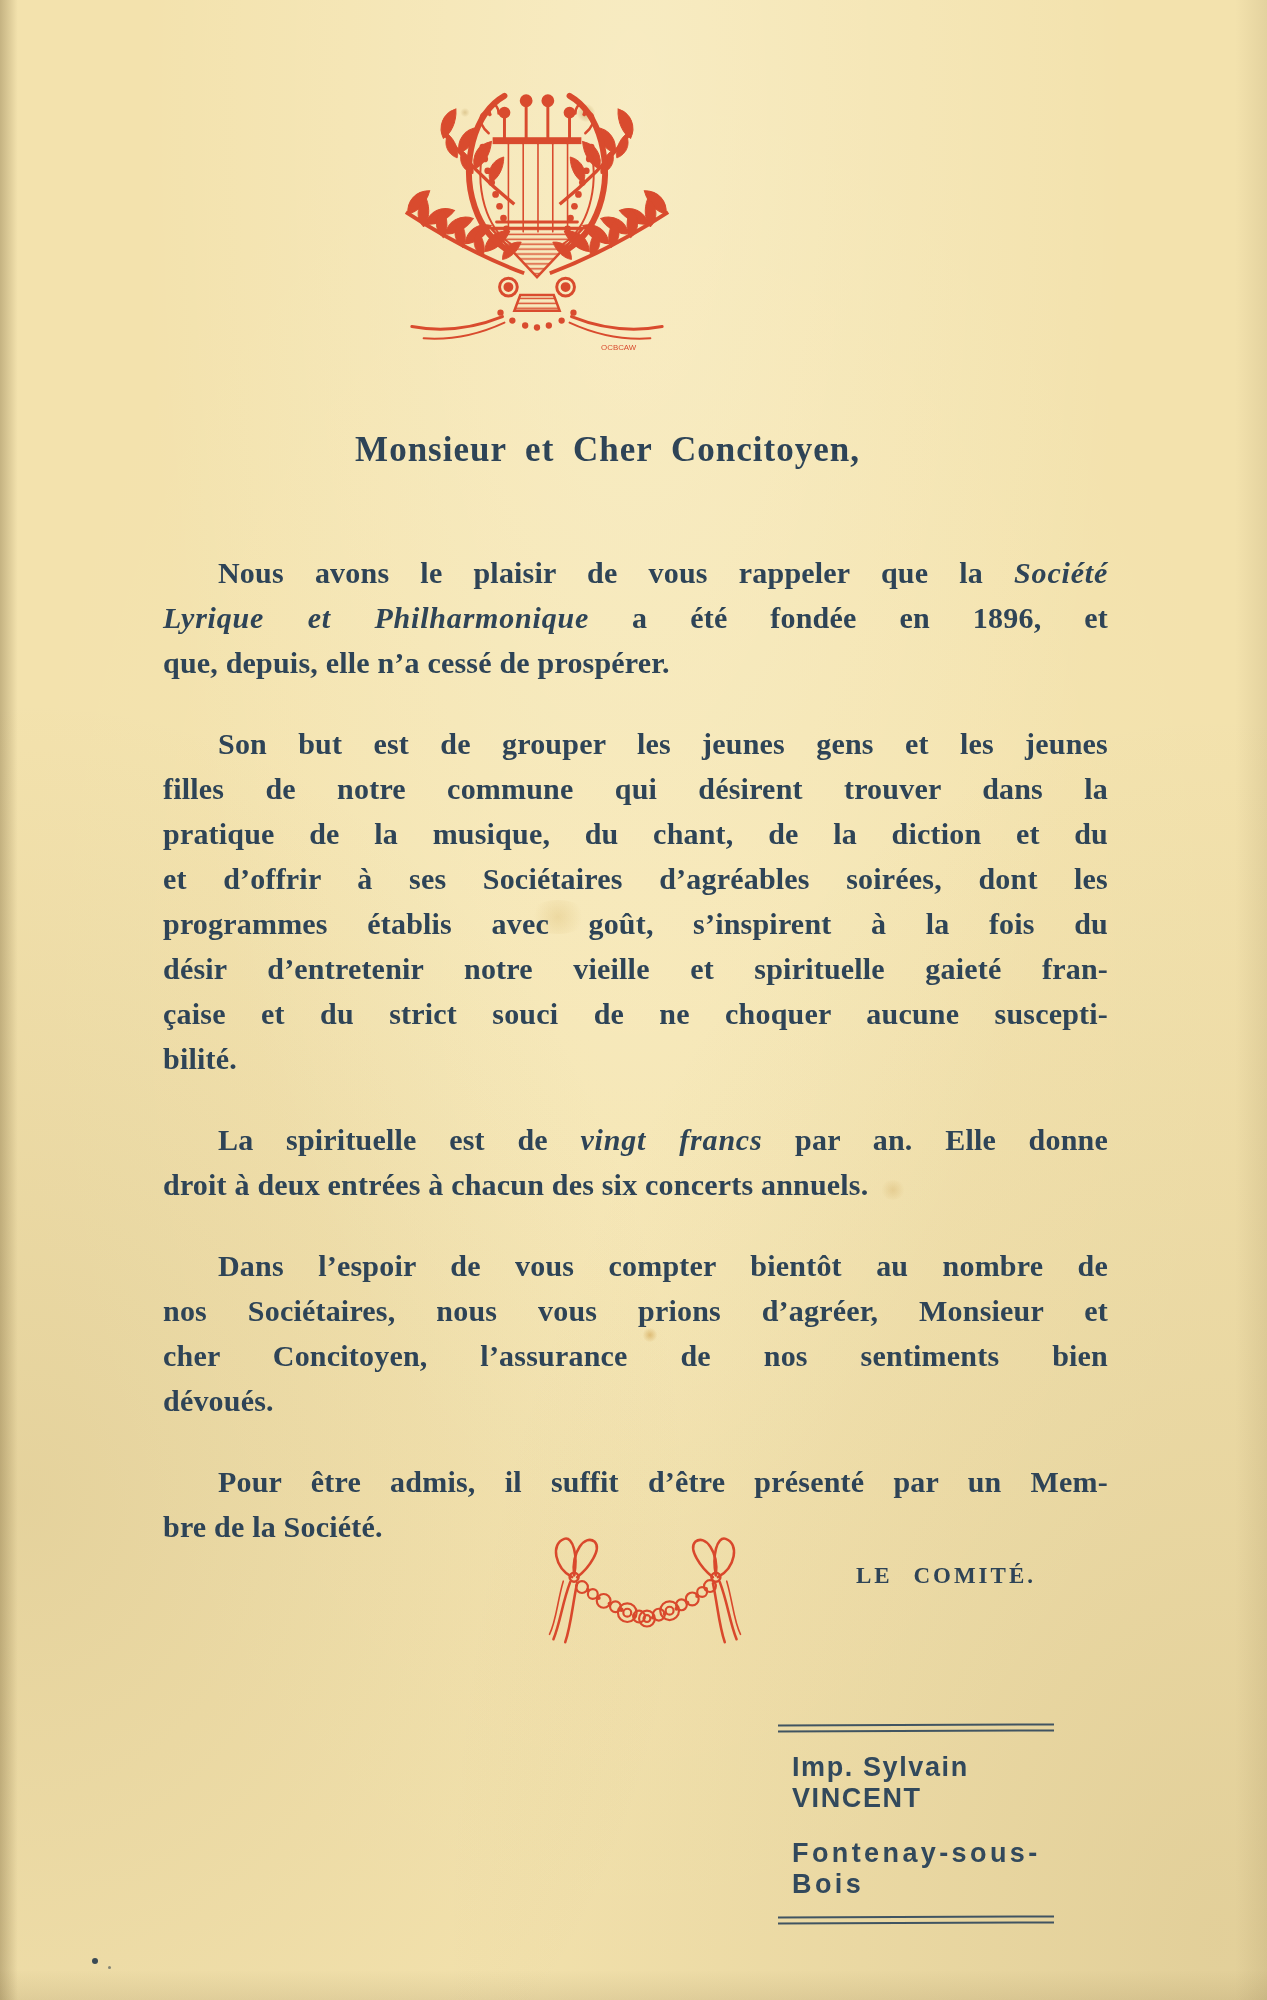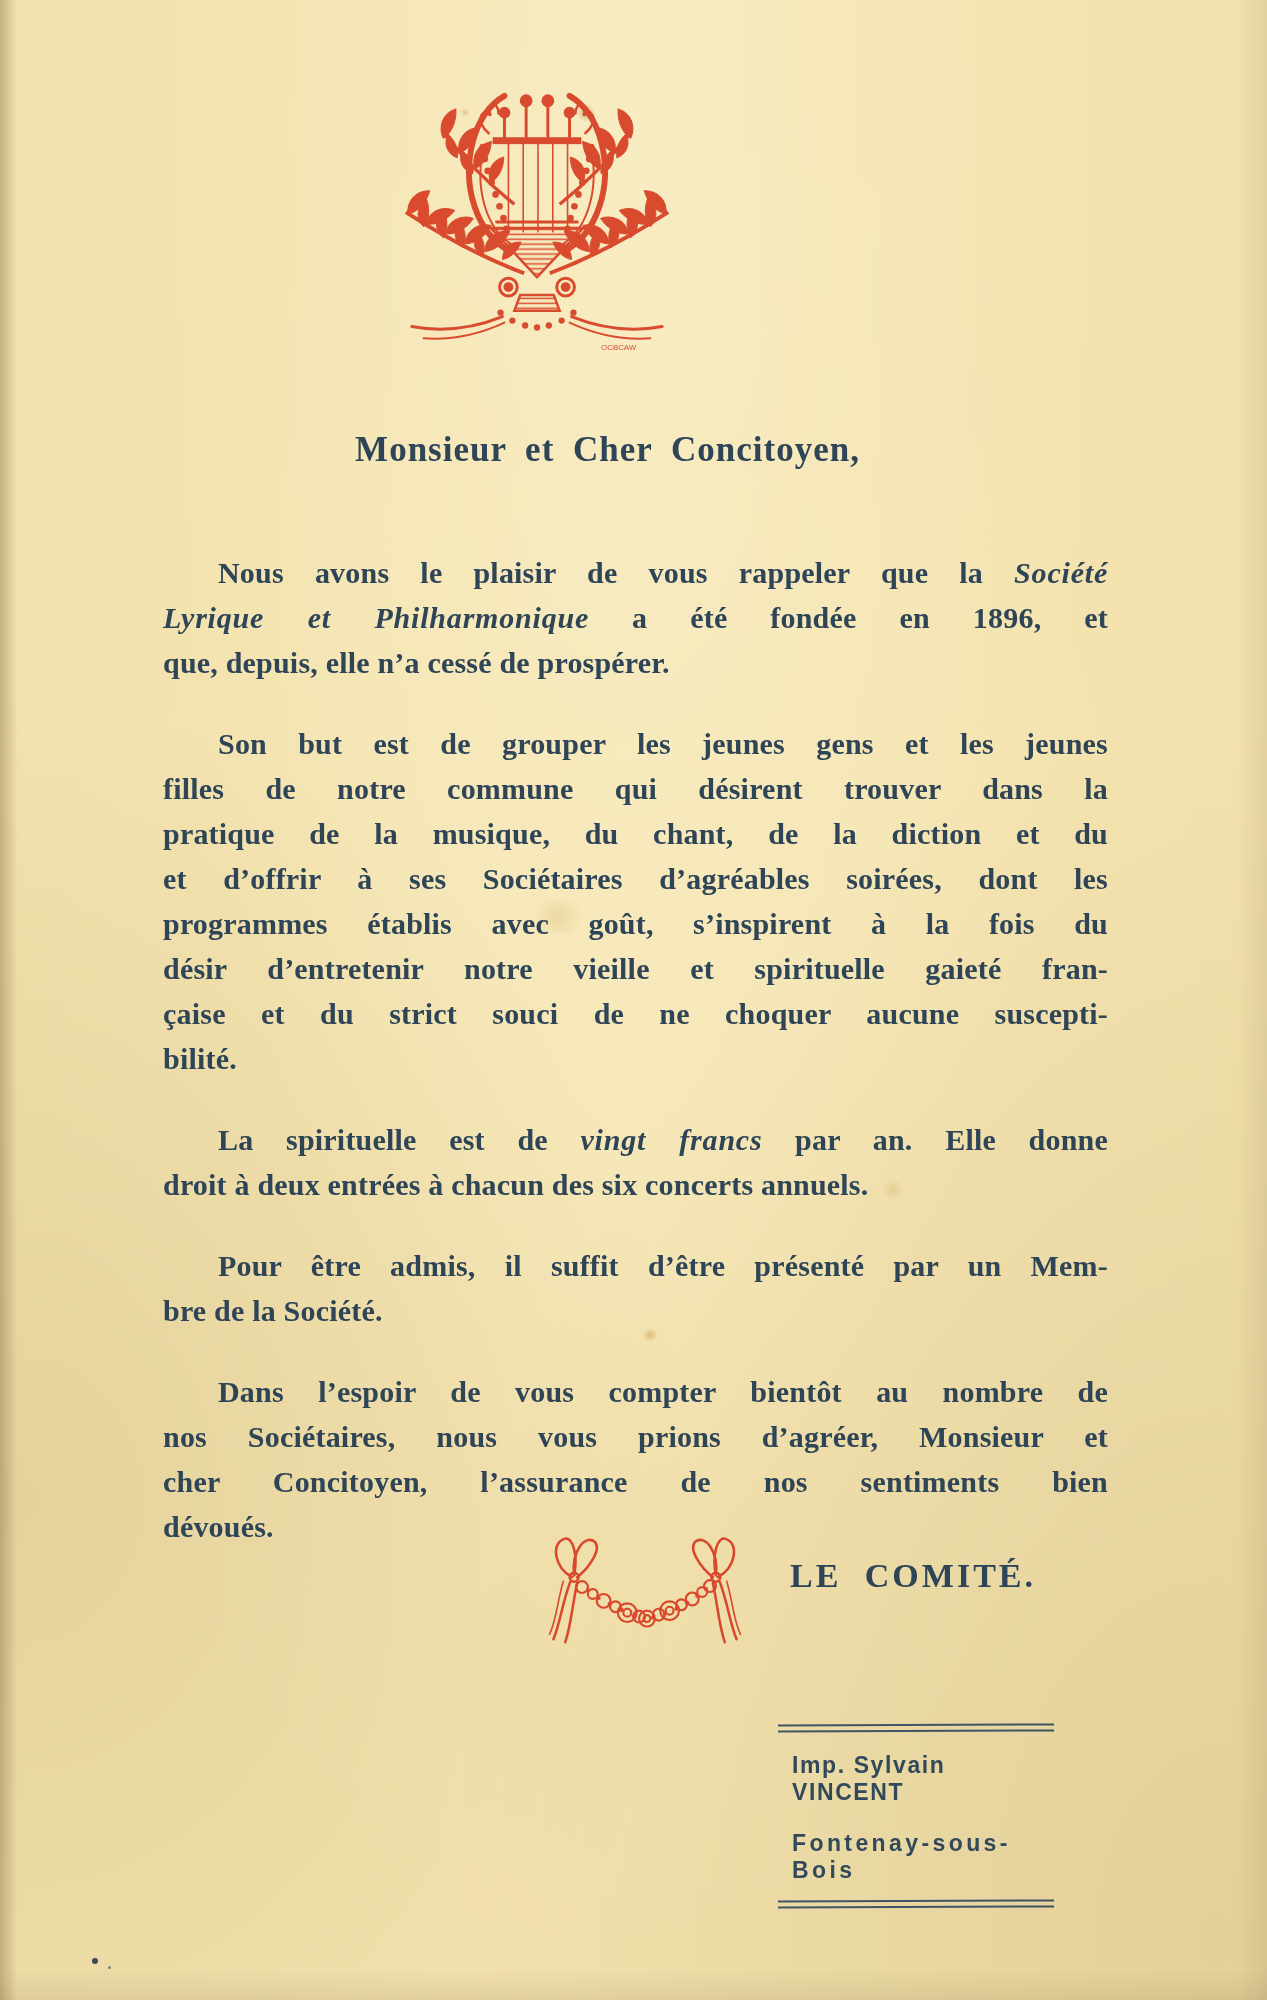--- a/index.html
+++ b/index.html
@@ -30,34 +30,34 @@
     position:absolute;left:163px;top:514px;width:945px;
     font-size:30px;font-weight:700;line-height:45px;letter-spacing:0.2px;
   }
   .para + .para{margin-top:13px;}
   .line{text-align:justify;text-align-last:justify;white-space:nowrap;}
   .line.last{text-align-last:left;white-space:normal;}
   .line.indent{text-indent:55px;margin-top:36px;}
   em{font-style:italic;font-weight:700;letter-spacing:0.8px;}
   .signature{
     margin-top:4px;text-align:right;padding-right:72px;
-    font-size:34px;letter-spacing:3px;word-spacing:12px;
+    font-size:23px;letter-spacing:3px;word-spacing:12px;
   }
 
   .garland{position:absolute;left:539px;top:1528px;}
 
   .printer{position:absolute;left:778px;top:1724px;width:276px;}
   .rule{
     height:4px;width:100%;
     border-top:2.5px solid #32495c;border-bottom:2px solid #32495c;
     transform:rotate(-0.25deg);opacity:0.92;
   }
   .printer-line{
     font-family:"Liberation Sans", sans-serif;font-weight:700;
-    font-size:23px;color:#32495c;padding-left:14px;
+    font-size:27px;color:#32495c;padding-left:14px;
   }
   .printer-line.l1{margin-top:20px;letter-spacing:1.6px;}
   .printer-line.l2{margin-top:24px;letter-spacing:3.4px;}
   .printer .rule.bottom{margin-top:16px;}
 </style>
 </head>
 <body>
 
 <div class="stain" style="left:576px;top:104px;width:20px;height:18px;background:radial-gradient(circle, rgba(168,126,48,0.45), rgba(168,126,48,0) 70%);"></div>
 <div class="stain" style="left:460px;top:108px;width:10px;height:9px;background:radial-gradient(circle, rgba(168,126,48,0.30), rgba(168,126,48,0) 70%);"></div>
@@ -184,28 +184,28 @@
         <div class="line"><span>programmes établis avec goût, s’inspirent à la fois du</span></div>
         <div class="line"><span>désir d’entretenir notre vieille et spirituelle gaieté fran-</span></div>
         <div class="line"><span>çaise et du strict souci de ne choquer aucune suscepti-</span></div>
         <div class="line last"><span>bilité.</span></div>
       </div>
       <div class="para">
         <div class="line indent"><span>La spirituelle est de </span><em>vingt francs</em><span> par an. Elle donne</span></div>
         <div class="line last"><span>droit à deux entrées à chacun des six concerts annuels.</span></div>
       </div>
       <div class="para">
-        <div class="line indent"><span>Pour être admis, il suffit d’être présenté par un Mem-</span></div>
-        <div class="line last"><span>bre de la Société.</span></div>
-      </div>
-      <div class="para">
         <div class="line indent"><span>Dans l’espoir de vous compter bientôt au nombre de</span></div>
         <div class="line"><span>nos Sociétaires, nous vous prions d’agréer, Monsieur et</span></div>
         <div class="line"><span>cher Concitoyen, l’assurance de nos sentiments bien</span></div>
         <div class="line last"><span>dévoués.</span></div>
+      </div>
+      <div class="para">
+        <div class="line indent"><span>Pour être admis, il suffit d’être présenté par un Mem-</span></div>
+        <div class="line last"><span>bre de la Société.</span></div>
       </div>
     </div>
   <div class="signature">LE COMITÉ.</div>
 </div>
 
 <svg class="garland" width="212" height="128" viewBox="0 0 212 130" xmlns="http://www.w3.org/2000/svg">
   <defs>
     <g id="bow" fill="none" stroke="#d9482c" stroke-width="2.6" stroke-linecap="round">
       <path d="M32 50 C 14 40, 10 16, 24 11 C 33 8, 38 28, 34 48"></path>
       <path d="M34 48 C 31 24, 45 6, 55 14 C 62 21, 50 40, 37 50"></path>

